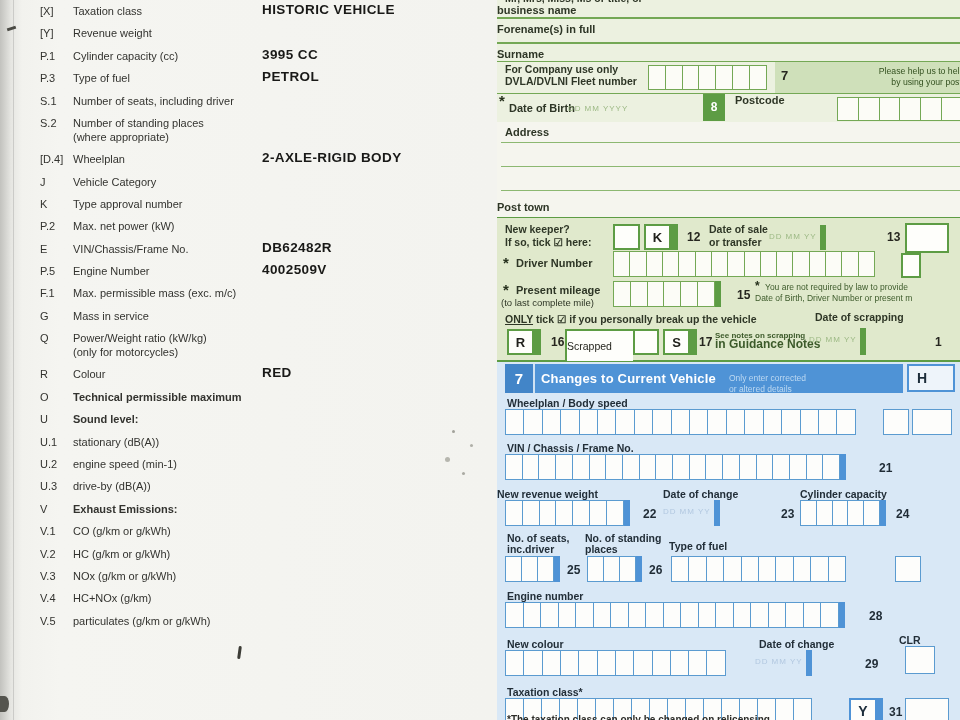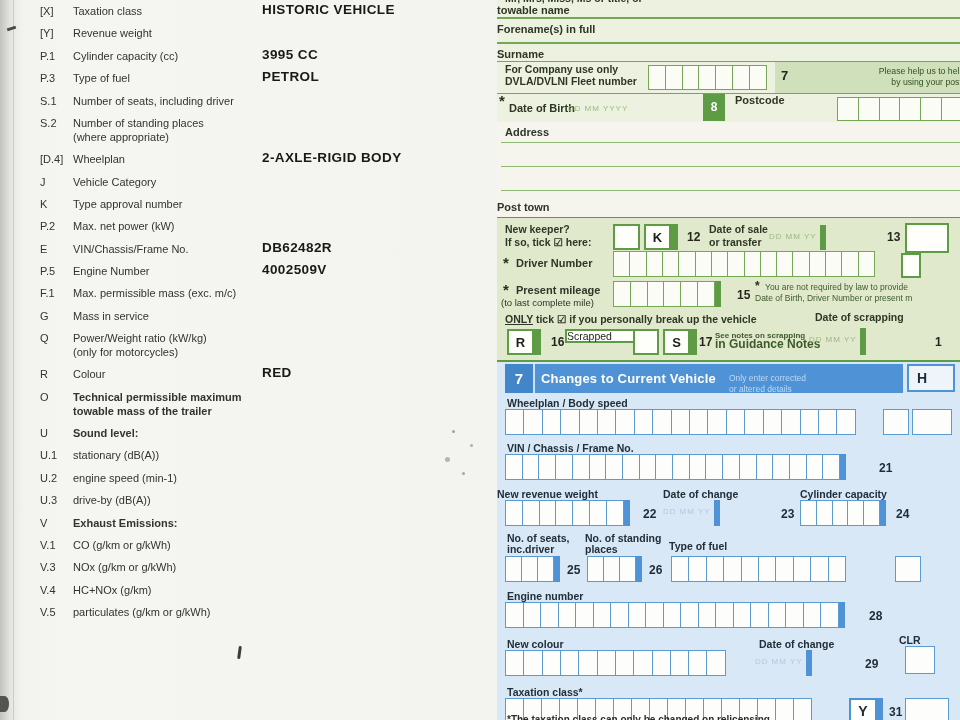--- a/index.html
+++ b/index.html
@@ -64,21 +64,21 @@
 
   .addr{position:absolute;left:0;right:0;top:122px;height:95px;background:#f5f5ee;}
   .aline{position:absolute;left:4px;right:2px;height:1.2px;background:#8cb871;}
 
   .keeper{position:absolute;left:0;right:0;top:217px;height:145px;background:#e0e9cc;
     border-top:1.5px solid #5d9c44;border-bottom:2px solid #5d9c44;}
   .k-small{position:absolute;font-weight:bold;font-size:10.5px;color:#2e3626;white-space:nowrap;}
   .k-note{position:absolute;font-size:8.5px;line-height:11px;color:#3c5a2a;white-space:nowrap;}
   .underl{text-decoration:underline;}
   .scrapbox{position:absolute;display:flex;}
-  .scrapbox .slab{width:68px;height:14px;background:#fefefb;border:2px solid #5d9c44;border-right:none;
+  .scrapbox .slab{width:68px;height:34px;background:#fefefb;border:2px solid #5d9c44;border-right:none;
     font-size:10.5px;color:#26261f;display:flex;align-items:center;padding-left:0;}
   .scrapbox .stick{width:26px;height:26px;background:#fefefb;border:2px solid #5d9c44;}
 
   .bar{position:absolute;left:8px;top:2px;width:398px;height:29px;background:#4f93d6;display:flex;}
   .numsq{width:30px;height:29px;background:#4285c8;border-right:2px solid #cfe2f3;color:#fff;font-weight:bold;font-size:15px;
     display:flex;align-items:center;justify-content:center;}
   .btitle{margin-left:6px;line-height:29px;color:#fff;font-weight:bold;font-size:13px;letter-spacing:.2px;white-space:nowrap;}
   .bsubs{margin-left:13px;padding-top:9px;font-size:8.5px;line-height:11px;color:#bdd9f2;white-space:nowrap;}
   .hbox{position:absolute;left:410px;top:2px;width:48px;height:28px;background:#eef4fa;border:2px solid #4f93d6;
     display:flex;align-items:center;justify-content:flex-start;padding-left:8px;font-weight:bold;font-size:14px;color:#1d2d3a;}
@@ -108,38 +108,39 @@
       <div class="lrow"><span class="lcode">[D.4]</span><span class="llines"><div>Wheelplan</div></span><span class="lval">2-AXLE-RIGID BODY</span></div>
       <div class="lrow"><span class="lcode">J</span><span class="llines"><div>Vehicle Category</div></span></div>
       <div class="lrow"><span class="lcode">K</span><span class="llines"><div>Type approval number</div></span></div>
       <div class="lrow"><span class="lcode">P.2</span><span class="llines"><div>Max. net power (kW)</div></span></div>
       <div class="lrow"><span class="lcode">E</span><span class="llines"><div>VIN/Chassis/Frame No.</div></span><span class="lval">DB62482R</span></div>
       <div class="lrow"><span class="lcode">P.5</span><span class="llines"><div>Engine Number</div></span><span class="lval">4002509V</span></div>
       <div class="lrow"><span class="lcode">F.1</span><span class="llines"><div>Max. permissible mass (exc. m/c)</div></span></div>
       <div class="lrow"><span class="lcode">G</span><span class="llines"><div>Mass in service</div></span></div>
       <div class="lrow"><span class="lcode">Q</span><span class="llines"><div>Power/Weight ratio (kW/kg)</div><div>(only for motorcycles)</div></span></div>
       <div class="lrow"><span class="lcode">R</span><span class="llines"><div>Colour</div></span><span class="lval">RED</span></div>
-      <div class="lrow boldrow"><span class="lcode">O</span><span class="llines"><div>Technical permissible maximum</div><div>towable mass of the trailer</div></span></div>
+      <div class="lrow boldrow"><span class="lcode">O</span><span class="llines"><div>Technical permissible maximum</div></span></div>
       <div class="lrow boldrow"><span class="lcode">U</span><span class="llines"><div>Sound level:</div></span></div>
       <div class="lrow"><span class="lcode">U.1</span><span class="llines"><div>stationary (dB(A))</div></span></div>
       <div class="lrow"><span class="lcode">U.2</span><span class="llines"><div>engine speed (min-1)</div></span></div>
       <div class="lrow"><span class="lcode">U.3</span><span class="llines"><div>drive-by (dB(A))</div></span></div>
       <div class="lrow boldrow"><span class="lcode">V</span><span class="llines"><div>Exhaust Emissions:</div></span></div>
       <div class="lrow"><span class="lcode">V.1</span><span class="llines"><div>CO (g/km or g/kWh)</div></span></div>
+      <div class="lrow"><span class="lcode">V.2</span><span class="llines"><div>HC (g/km or g/kWh)</div></span></div>
       <div class="lrow"><span class="lcode">V.3</span><span class="llines"><div>NOx (g/km or g/kWh)</div></span></div>
       <div class="lrow"><span class="lcode">V.4</span><span class="llines"><div>HC+NOx (g/km)</div></span></div>
       <div class="lrow"><span class="lcode">V.5</span><span class="llines"><div>particulates (g/km or g/kWh)</div></span></div>
     </div>
 </div>
 
 <div class="page-right">
 
   <div class="gsec">
     <div class="clipline">Mr, Mrs, Miss, Ms or title, or</div>
-    <div class="glabel" style="top:4px">towable name</div>
+    <div class="glabel" style="top:4px">business name</div>
     <div class="gline" style="top:17px"></div>
     <div class="glabel" style="top:23px">Forename(s) in full</div>
     <div class="gline" style="top:42px"></div>
     <div class="glabel" style="top:48px">Surname</div>
 
     <div class="crow">
       <div class="glabel" style="left:8px;top:1px;font-size:10.5px">For Company use only</div>
       <div class="glabel" style="left:8px;top:13px;font-size:10.5px">DVLA/DVLNI Fleet number</div>
       <div class="cells" style="left:151px;top:3px;--cw:18px;--ch:25px">
           <div class="cell"></div>

